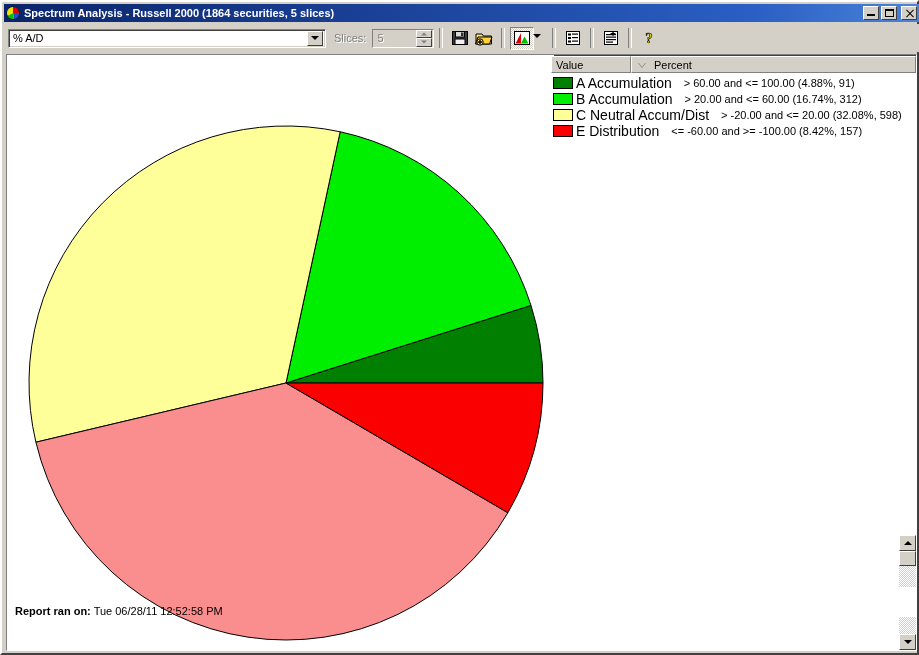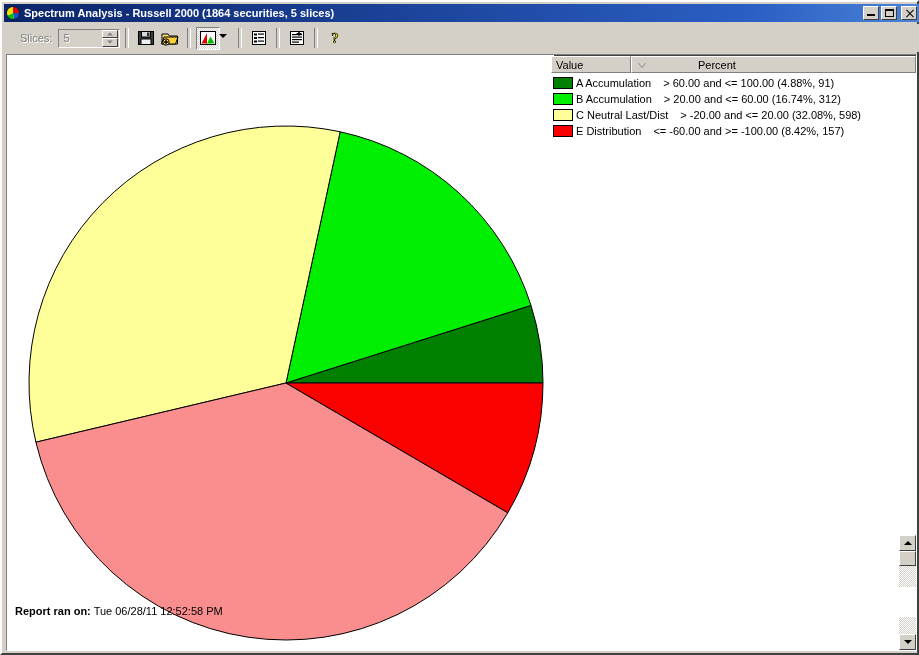--- a/index.html
+++ b/index.html
@@ -66,21 +66,21 @@
     border-left:1px solid #ffffff;border-top:1px solid #ffffff;
     border-right:1px solid #404040;border-bottom:1px solid #404040;
     position:relative;box-sizing:border-box;flex:none;
   }
   .arrow-dn{
     position:absolute;left:50%;top:50%;transform:translate(-50%,-50%);
     width:0;height:0;border-left:4px solid transparent;
     border-right:4px solid transparent;border-top:4px solid #000;
   }
   .slices-label{
-    margin-left:16px;font-size:11px;color:#808080;
+    margin-left:8px;font-size:11px;color:#808080;
     text-shadow:1px 1px 0 #ffffff;white-space:nowrap;text-align:center;
   }
   .spin{
     margin-left:6px;width:62px;height:19px;background:#d4d0c8;
     border-top:1px solid #808080;border-left:1px solid #808080;
     border-right:1px solid #ffffff;border-bottom:1px solid #ffffff;
     display:flex;align-items:center;box-sizing:border-box;position:relative;
   }
   .spin-val{font-size:11px;color:#808080;padding-left:4px;flex:1;text-shadow:1px 1px 0 #fff;}
   .spin-btns{width:16px;height:17px;display:flex;flex-direction:column;margin-right:1px;flex:none;}
@@ -130,33 +130,33 @@
     position:absolute;left:0;top:0;width:365px;height:19px;display:flex;box-sizing:border-box;
   }
   .lh-cell{
     background:#d4d0c8;height:17px;box-sizing:border-box;
     border-left:1px solid #ffffff;border-top:1px solid #ffffff;
     border-right:1px solid #808080;border-bottom:1px solid #808080;
     font-size:11px;color:#000;display:flex;align-items:center;
     padding-left:4px;white-space:nowrap;
   }
   .lh-value{width:80px;}
-  .lh-percent{flex:1;gap:44px;}
+  .lh-percent{flex:1;}
   .sorttri{
     width:0;height:0;border-left:4px solid transparent;border-right:4px solid transparent;
     border-top:5px solid #d4d0c8;margin-right:8px;margin-left:2px;
     filter:drop-shadow(0 1px 0 #808080);
   }
   .legend-rows{position:absolute;left:0;top:19px;width:365px;}
   .lrow{height:16px;display:flex;align-items:center;white-space:nowrap;}
   .swatch{
     width:20px;height:12px;border:1px solid #000;box-sizing:border-box;
     margin-left:2px;margin-right:3px;flex:none;
   }
-  .lname{font-size:11px;color:#000;}
+  .lname{font-size:14px;color:#000;}
   .lrange{font-size:11px;color:#000;margin-left:12px;}
   
   .report{
     position:absolute;left:8px;top:548px;font-size:11px;color:#000;line-height:16px;
   }
   .report b{font-weight:bold;}
   
   .vscroll{
     position:absolute;right:0px;bottom:0px;width:17px;height:33px;
     background:repeating-conic-gradient(#d4d0c8 0% 25%, #ffffff 0% 50%) 0 0/2px 2px;
@@ -211,20 +211,26 @@
         </span>
       <span class="winbtn close">
           <i class="gl-x1"></i>
           <i class="gl-x2"></i>
         </span>
     </span>
   </div>
 
   <div class="toolbar">
 
+    <div class="combo">
+      <span class="combo-text">% A/D</span>
+      <span class="combo-btn">
+          <i class="arrow-dn"></i>
+        </span>
+    </div>
 
     <span class="slices-label">Slices:</span>
 
     <div class="spin">
       <span class="spin-val">5</span>
       <span class="spin-btns">
         <span class="spin-b">
             <i class="sp-up"></i>
           </span>
         <span class="spin-b">
@@ -330,21 +336,21 @@
             <span class="lname">A Accumulation</span>
             <span class="lrange">&gt; 60.00 and &lt;= 100.00 (4.88%, 91)</span>
           </div>
           <div class="lrow">
             <span class="swatch" style="background: rgb(0, 238, 0);"></span>
             <span class="lname">B Accumulation</span>
             <span class="lrange">&gt; 20.00 and &lt;= 60.00 (16.74%, 312)</span>
           </div>
           <div class="lrow">
             <span class="swatch" style="background: rgb(255, 255, 153);"></span>
-            <span class="lname">C Neutral Last/Dist</span>
+            <span class="lname">C Neutral Accum/Dist</span>
             <span class="lrange">&gt; -20.00 and &lt;= 20.00 (32.08%, 598)</span>
           </div>
           <div class="lrow">
             <span class="swatch" style="background: rgb(251, 0, 0);"></span>
             <span class="lname">E Distribution</span>
             <span class="lrange">&lt;= -60.00 and &gt;= -100.00 (8.42%, 157)</span>
           </div>
         </div>
     </div>
 

